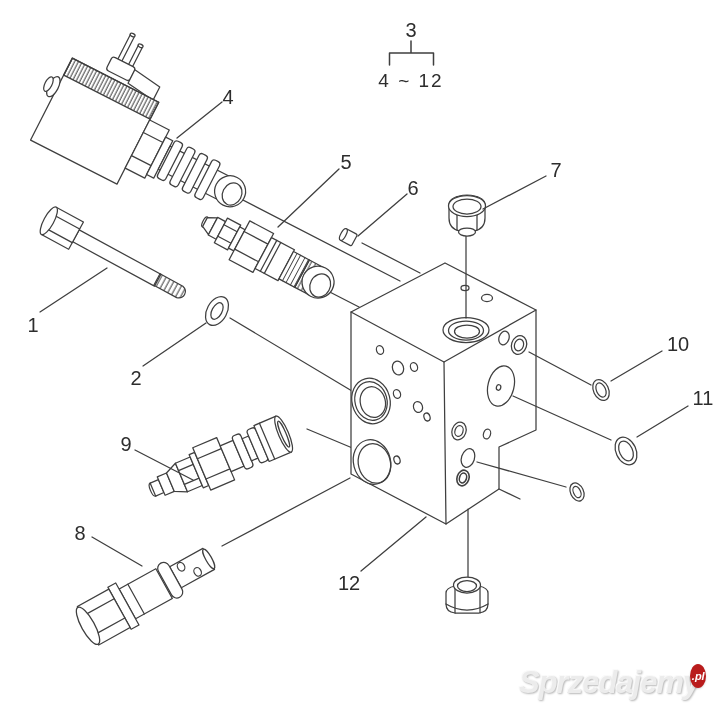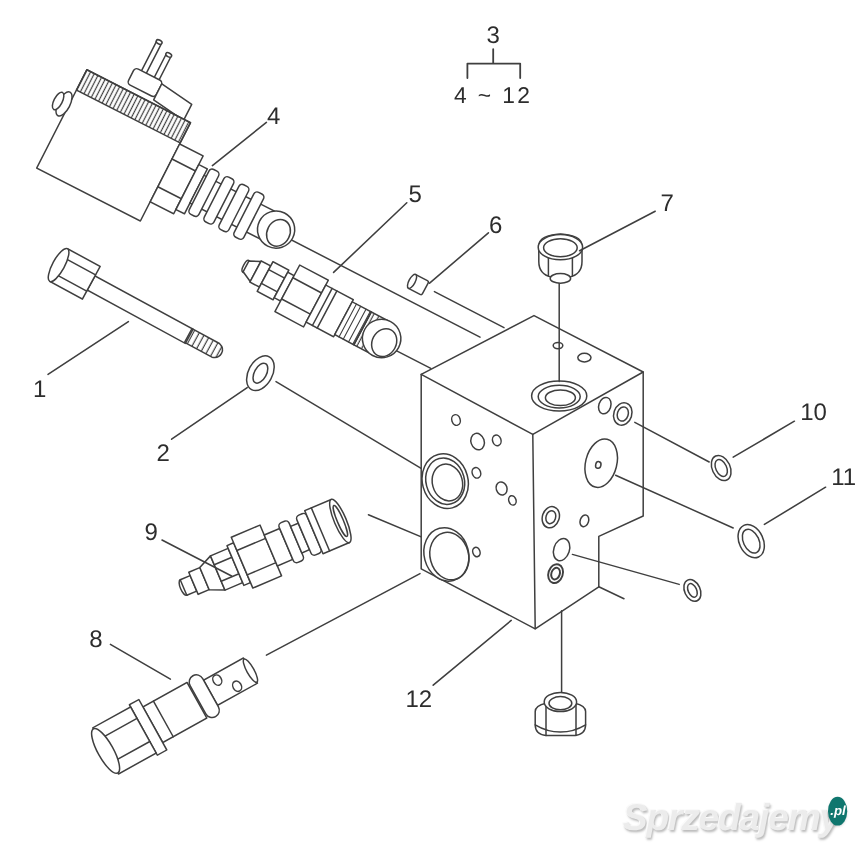--- a/index.html
+++ b/index.html
@@ -7,21 +7,21 @@
          font-family:"Liberation Sans", sans-serif;}
   svg{position:absolute;left:0;top:0;}
   svg *{vector-effect:none;}
   .callout{font-family:"Liberation Sans", sans-serif;font-size:20px;fill:#2d2d2d;}
   .range-label{font-family:"Liberation Sans", sans-serif;font-size:19px;fill:#2d2d2d;letter-spacing:2px;}
   .watermark{position:absolute;left:519px;top:661px;white-space:nowrap;
     font-family:"Liberation Sans", sans-serif;font-style:italic;font-weight:bold;
     font-size:31px;letter-spacing:-1px;color:#ececec;
     text-shadow:-1px -1px 0 #fafafa, 1px 1px 2px #b9b9b9, 0 0 1px #d4d4d4;}
   .watermark .badge{display:inline-flex;align-items:center;justify-content:center;
-    width:16px;height:24px;border-radius:50%;background:#0f766e;color:#ffffff;
+    width:16px;height:24px;border-radius:50%;background:#b91c1c;color:#ffffff;
     font-size:11px;font-weight:bold;font-style:italic;letter-spacing:0;
     position:relative;top:-13px;left:-9px;text-shadow:none;
     box-shadow:0 1px 2px rgba(0,0,0,0.15);margin-top:16px;}
 </style>
 </head>
 <body>
 
 <div class="stage">
 <svg width="720" height="720" viewBox="0 0 720 720">
   <defs>

